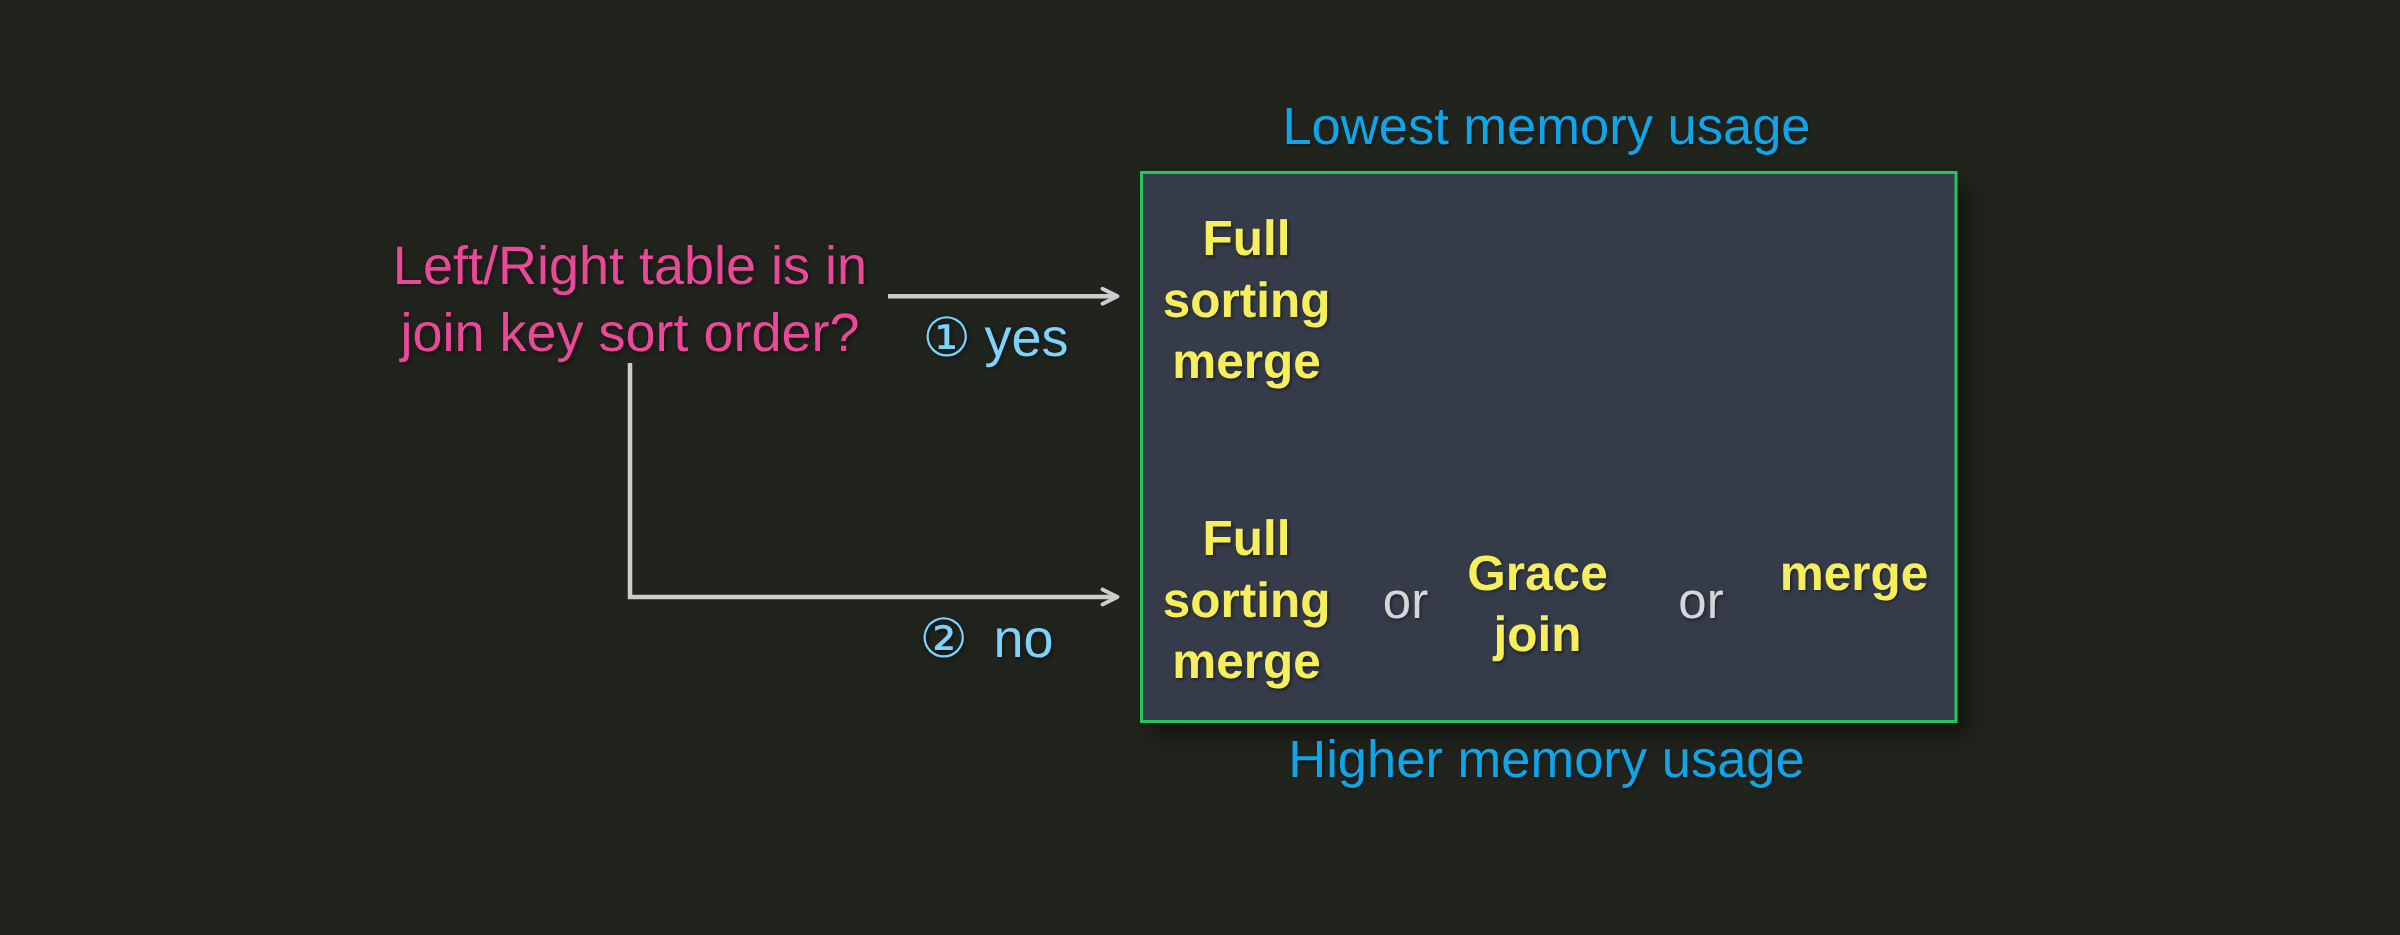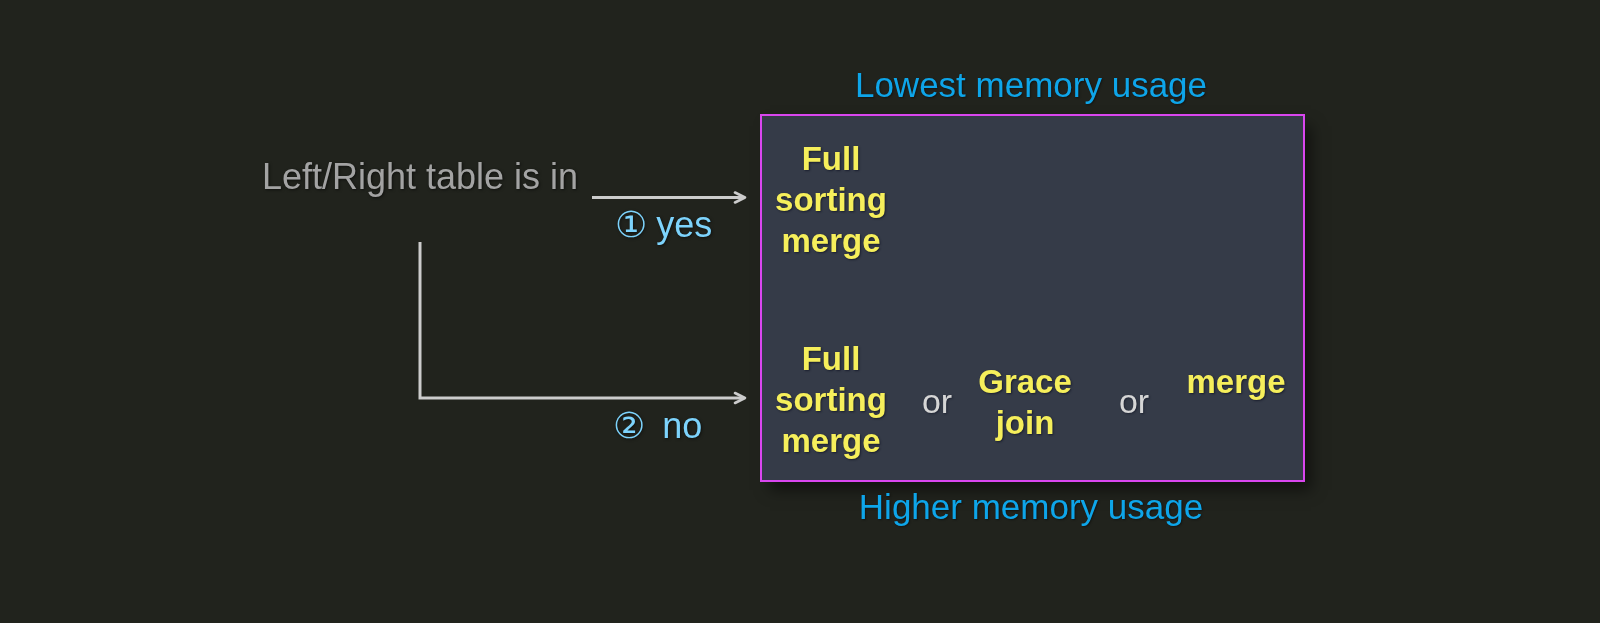--- a/index.html
+++ b/index.html
@@ -22,21 +22,21 @@
     pointer-events: none;
   }
   .question {
     position: absolute;
     left: 230px;
     top: 154px;
     width: 380px;
     text-align: center;
     font-size: 36px;
     line-height: 45px;
-    color: #a3a3a3;
+    color: #ec4899;
     text-shadow: 1px 1px 3px rgba(0,0,0,0.55);
     white-space: nowrap;
   }
   .branch-label {
     position: absolute;
     font-size: 36px;
     line-height: 40px;
     color: #7dd3fc;
     text-shadow: 1px 1px 3px rgba(0,0,0,0.55);
     white-space: nowrap;
@@ -60,21 +60,21 @@
   .mem-label-top { top: 66px; }
   .mem-label-bottom { top: 488px; }
   .algo-box {
     position: absolute;
     left: 760px;
     top: 114px;
     width: 545px;
     height: 368px;
     box-sizing: border-box;
     background: #353B48;
-    border: 2px solid #d946ef;
+    border: 2px solid #22c55e;
     box-shadow: 8px 10px 14px -2px rgba(0,0,0,0.5);
   }
   .algo {
     position: absolute;
     transform: translateX(-50%);
     text-align: center;
     font-size: 33px;
     font-weight: bold;
     line-height: 41px;
     color: #F6EF5B;
@@ -107,20 +107,21 @@
       <marker id="arrowhead" viewBox="0 0 14 14" markerWidth="14" markerHeight="14" refX="11" refY="7" orient="auto" markerUnits="userSpaceOnUse">
         <path d="M2,2 L12,7 L2,12" fill="none" stroke="#CCCCCC" stroke-width="2.6" stroke-linecap="round" stroke-linejoin="round"></path>
       </marker>
     </defs>
     <path d="M592,197.5 L744,197.5" fill="none" stroke="#CCCCCC" stroke-width="3" marker-end="url(#arrowhead)"></path>
     <path d="M420,242 L420,398 L744,398" fill="none" stroke="#CCCCCC" stroke-width="3" stroke-linejoin="miter" marker-end="url(#arrowhead)"></path>
   </svg>
 
   <div class="question">
     <div>Left/Right table is in</div>
+    <div>join key sort order?</div>
   </div>
 
   <div class="branch-label branch-label-yes">
     <span class="marker">①</span><span>yes</span>
   </div>
 
   <div class="branch-label branch-label-no">
     <span class="marker">②</span><span>no</span>
   </div>
 

